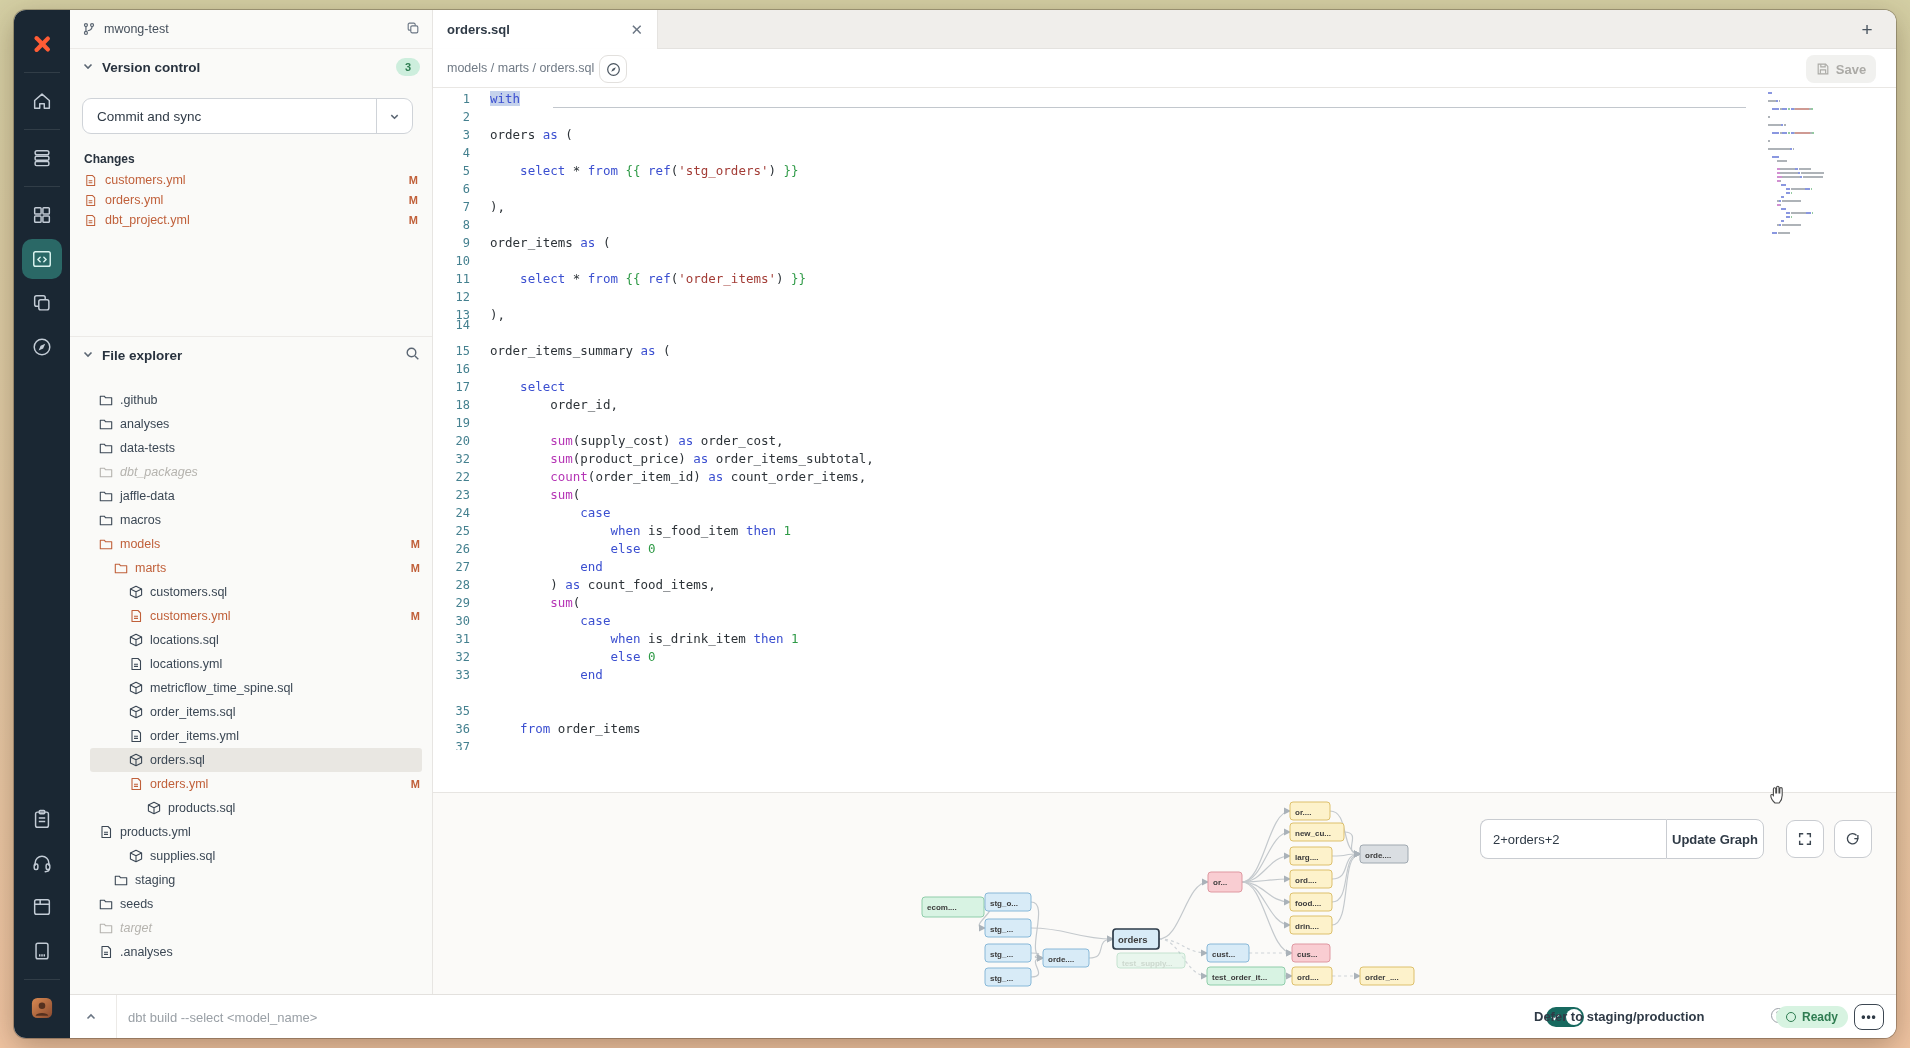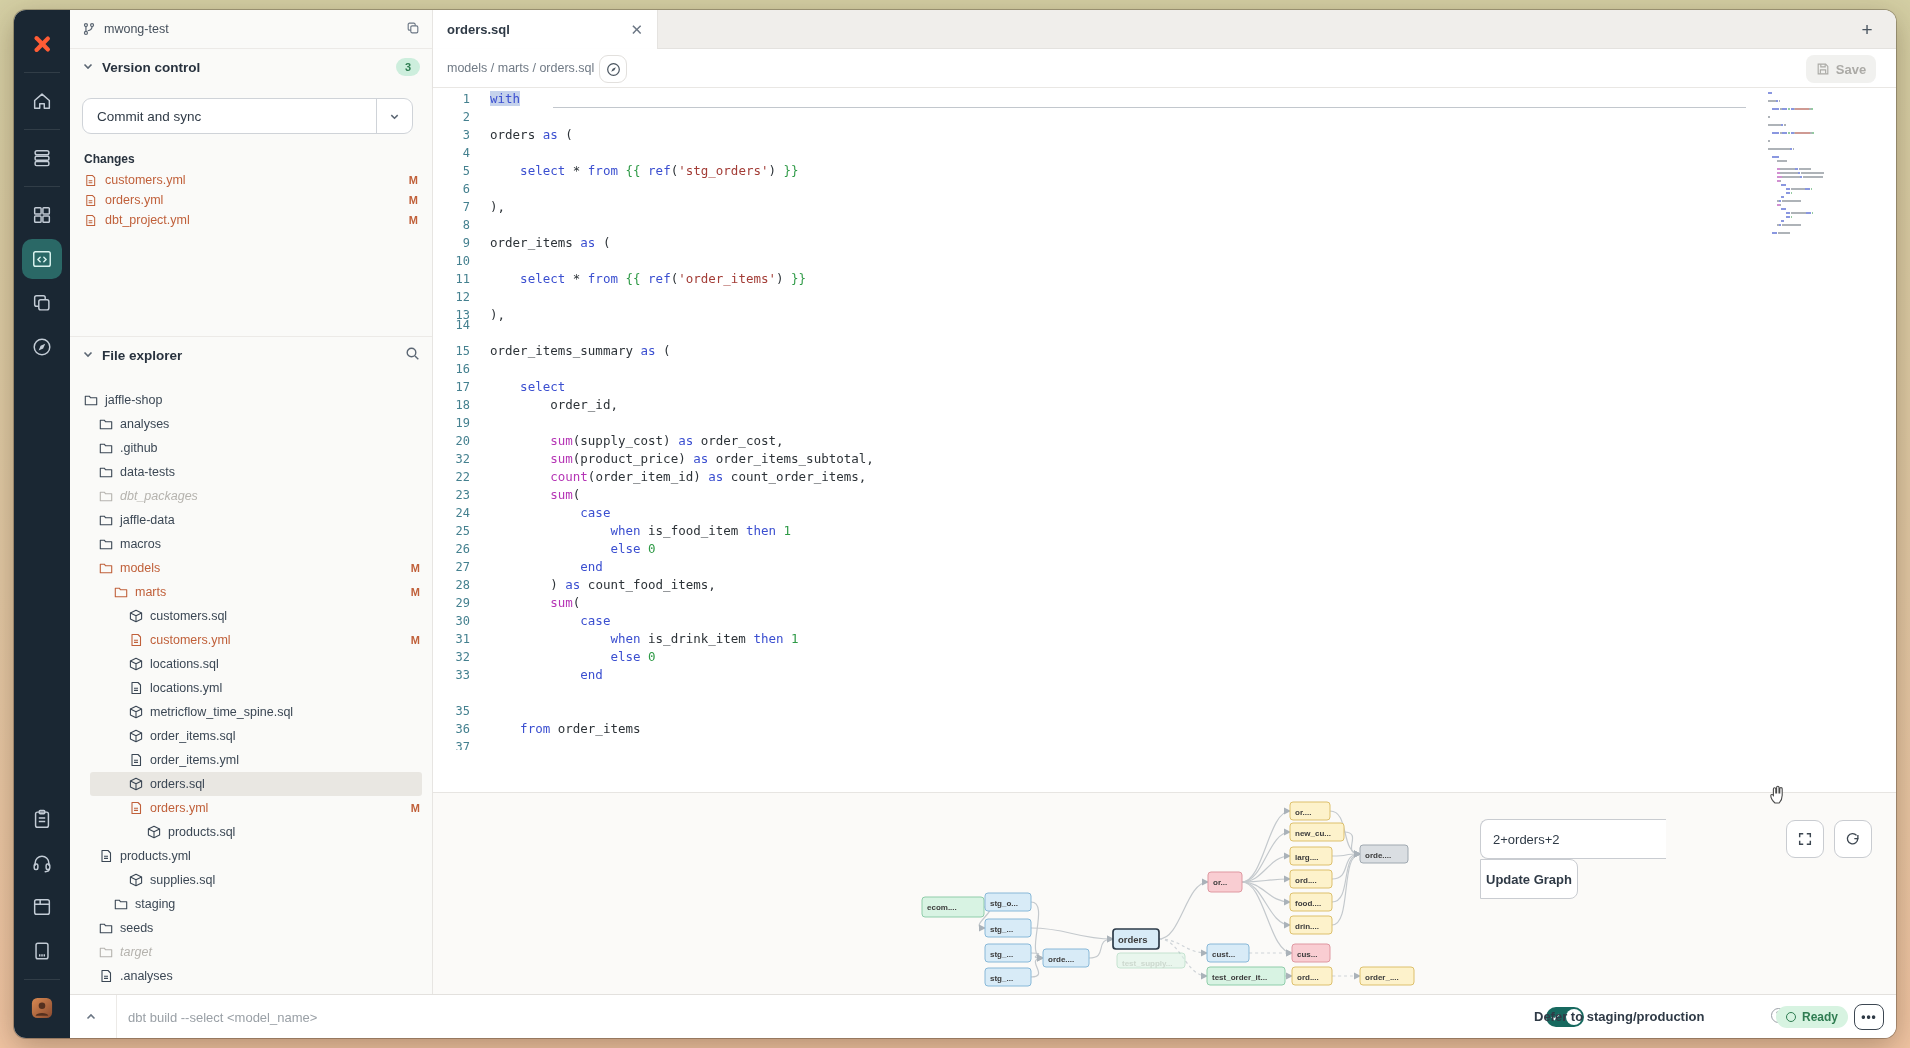--- a/index.html
+++ b/index.html
@@ -92,21 +92,21 @@
   .tk-s { color:#a33d37; } .tk-b { color:#2e9a46; } .tk-n { color:#2e9a46; }
   .code.sel .tk-k, .sel-word { background:#c5d2ec; }
   .editor-rule { position:absolute; left:120px; right:150px; top:19px; border-top:1px solid #c2c7cd; }
   .minimap { position:absolute; right:58px; top:4px; width:70px; }
   .mm-row { height:2px; margin-bottom:2px; font-size:0; white-space:nowrap; }
   .mm-row i { display:inline-block; height:2px; }
   
   .toolbar { position:absolute; left:0; right:0; top:740px; height:42px; background:#fff; }
   
   .lineage { position:absolute; left:0; right:0; top:782px; bottom:0; background:#fbfaf8; border-top:1px solid #e7e5e2; }
-  .lin-controls { position:absolute; left:1047px; top:26px; display:flex;flex-direction:column; }
+  .lin-controls { position:absolute; left:1047px; top:26px; display:flex; }
   .lin-input { width:186px; height:40px; border:1px solid #c9ccd1; border-right:none; border-radius:8px 0 0 8px;
                background:#fff; padding:0 12px; font-size:13px; color:#2f3a46; font-family:"Liberation Sans",sans-serif; outline:none; }
   .lin-update { width:98px; height:40px; border:1px solid #c9ccd1; border-radius:0 8px 8px 0; background:#fff;
                 font-size:13px; font-weight:bold; color:#2f3a46; cursor:pointer; }
   .sq-btn { position:absolute; top:27px; width:38px; height:38px; border:1px solid #c9ccd1; border-radius:9px;
             background:#fff; display:flex; align-items:center; justify-content:center; color:#3c4650; cursor:pointer; }
   .sq-btn svg { width:16px; height:16px; }
   #graph-svg { position:absolute; inset:0; }
   .hand-cursor { position:absolute; left:1333px; top:772px; width:24px; height:24px; z-index:30; pointer-events:none; }
   
@@ -303,43 +303,35 @@
       </span>
       <span class="sec-title">File explorer</span>
       <span class="search">
         <svg viewBox="0 0 15 15" fill="none" stroke="currentColor" stroke-width="1.4">
             <circle cx="6.5" cy="6.5" r="4.3"></circle>
             <path d="m10 10 3.3 3.3"></path>
           </svg>
       </span>
     </div>
     <div class="tree" id="file-tree">
-        <div class="tree-row" style="padding-left: 14px;">
-          <span class="ic">
-            <svg viewBox="0 0 14 14" fill="none" stroke="currentColor" stroke-width="1.1" stroke-linejoin="round">
-              <path d="M1.3 3.2h4l1.3 1.6h6.1v7H1.3z"></path>
-            </svg>
-          </span>
-          <span class="lbl">jaffle-shop</span>
-        </div>
         <div class="tree-row" style="padding-left: 29px;">
           <span class="ic">
             <svg viewBox="0 0 14 14" fill="none" stroke="currentColor" stroke-width="1.1" stroke-linejoin="round">
               <path d="M1.3 3.2h4l1.3 1.6h6.1v7H1.3z"></path>
             </svg>
           </span>
+          <span class="lbl">.github</span>
+        </div>
+        <div class="tree-row" style="padding-left: 29px;">
+          <span class="ic">
+            <svg viewBox="0 0 14 14" fill="none" stroke="currentColor" stroke-width="1.1" stroke-linejoin="round">
+              <path d="M1.3 3.2h4l1.3 1.6h6.1v7H1.3z"></path>
+            </svg>
+          </span>
           <span class="lbl">analyses</span>
-        </div>
-        <div class="tree-row" style="padding-left: 29px;">
-          <span class="ic">
-            <svg viewBox="0 0 14 14" fill="none" stroke="currentColor" stroke-width="1.1" stroke-linejoin="round">
-              <path d="M1.3 3.2h4l1.3 1.6h6.1v7H1.3z"></path>
-            </svg>
-          </span>
-          <span class="lbl">.github</span>
         </div>
         <div class="tree-row" style="padding-left: 29px;">
           <span class="ic">
             <svg viewBox="0 0 14 14" fill="none" stroke="currentColor" stroke-width="1.1" stroke-linejoin="round">
               <path d="M1.3 3.2h4l1.3 1.6h6.1v7H1.3z"></path>
             </svg>
           </span>
           <span class="lbl">data-tests</span>
         </div>
         <div class="tree-row muted" style="padding-left: 29px;">

